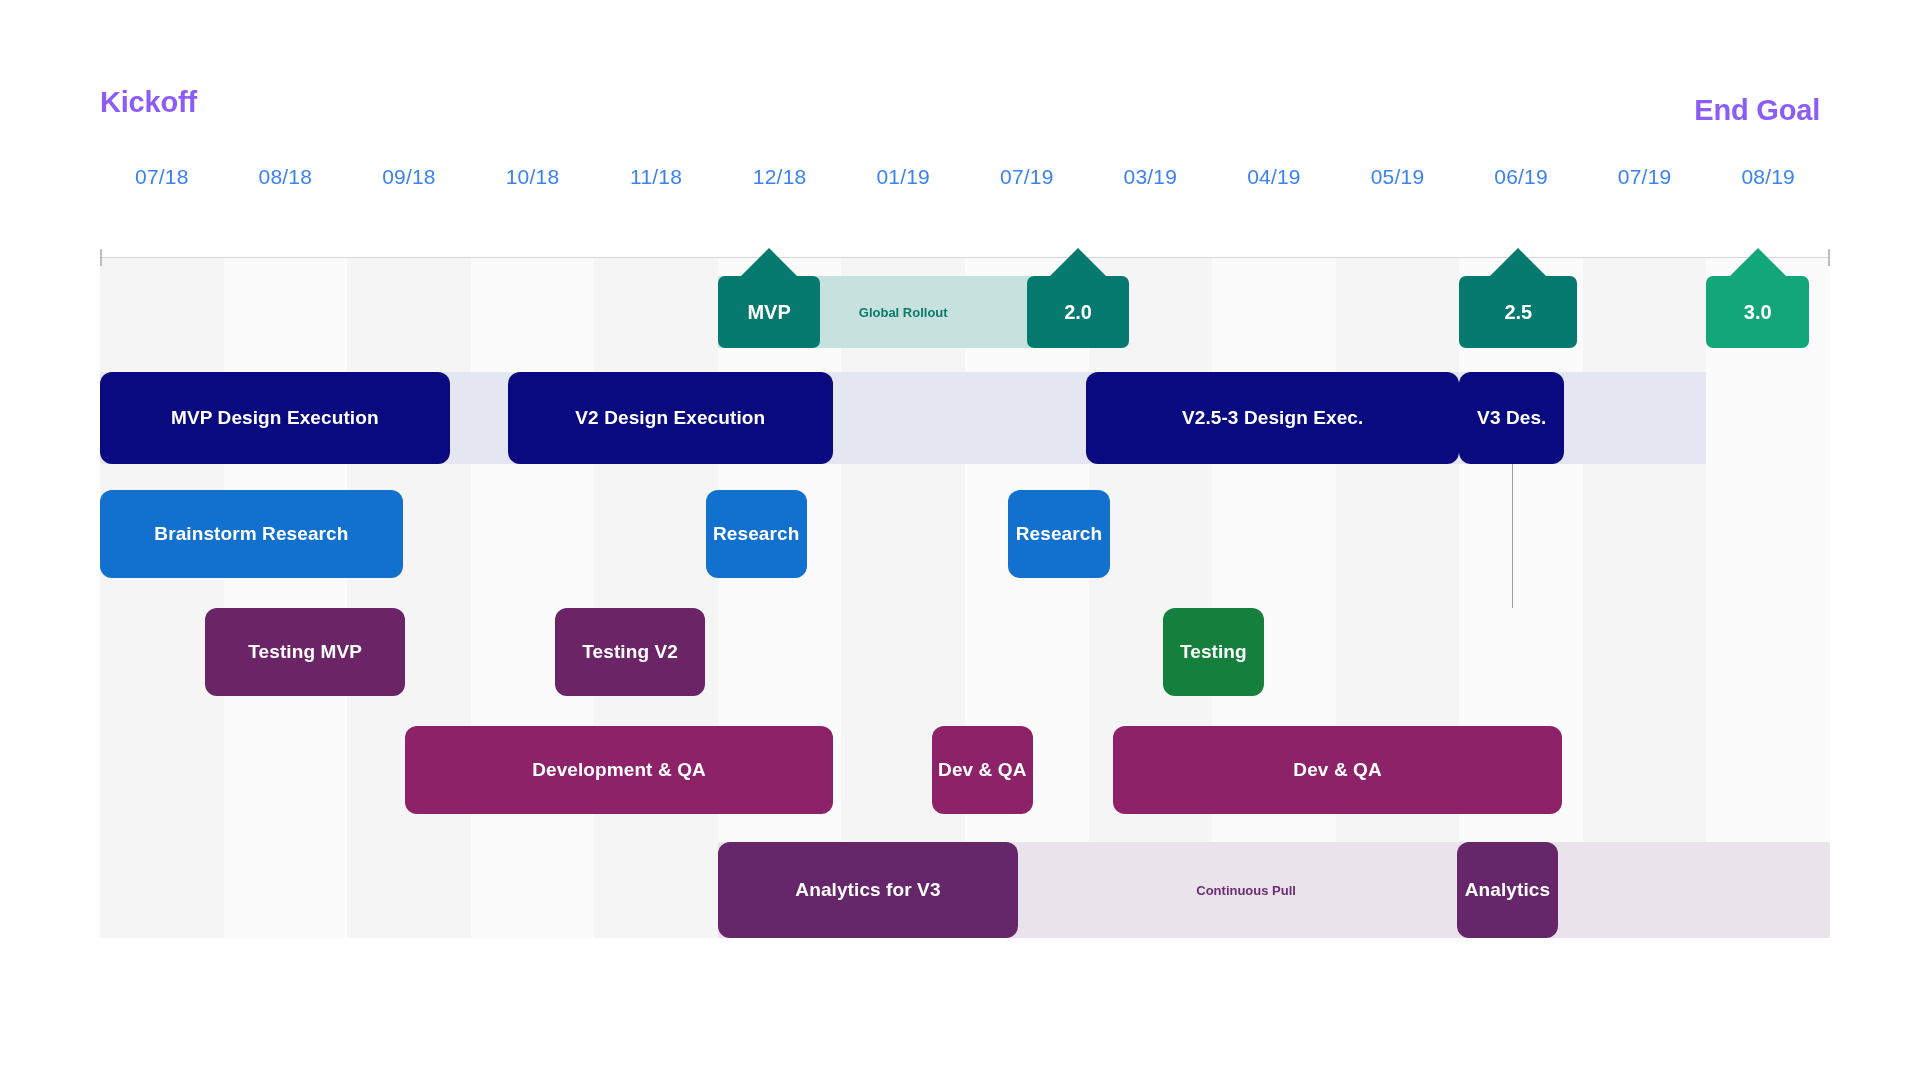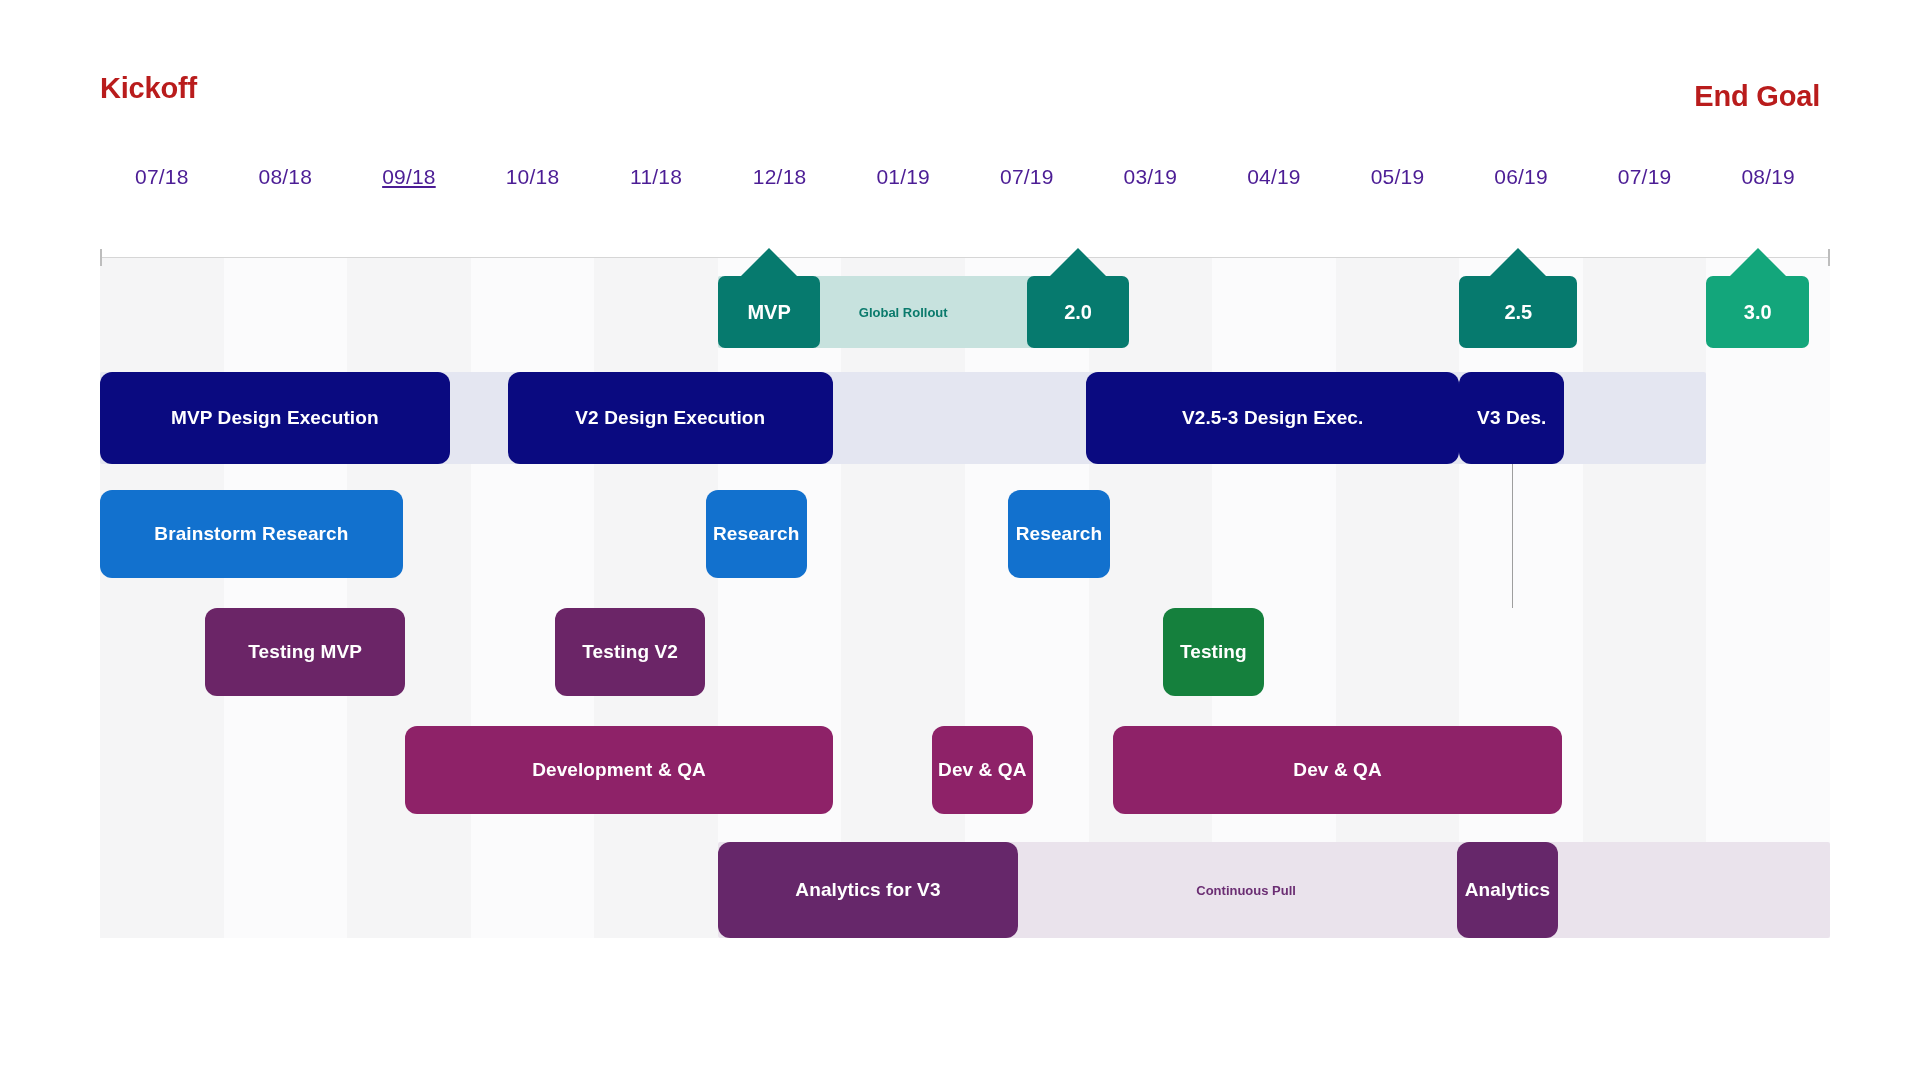--- a/index.html
+++ b/index.html
@@ -5,30 +5,30 @@
   html,body{margin:0;padding:0;}
   body{
     width:1920px;height:1080px;background:#ffffff;
     font-family:"Liberation Sans", sans-serif;
     overflow:hidden;position:relative;
   }
   #roadmap{position:absolute;left:0;top:0;width:1920px;height:1080px;}
 
   
   .corner-label{
-    position:absolute;font-weight:bold;color:#b91c1c;
-    font-size:29px;letter-spacing:-0.2px;white-space:nowrap;
+    position:absolute;font-weight:bold;color:#8b5cf6;
+    font-size:29px;letter-spacing:-0.2px;white-space:nowrap;margin-top:14px;
   }
   #kickoff-label{left:100px;top:72px;}
   #endgoal-label{right:100px;top:80px;text-align:right;}
 
   
   #axis-labels{position:absolute;left:100px;top:165px;width:1730px;height:32px;}
   .axis-tick-label{
-    position:absolute;top:0;font-size:21px;color:#4c1d95;
+    position:absolute;top:0;font-size:21px;color:#3b82f6;
     text-align:center;white-space:nowrap;letter-spacing:0.2px;
   }
   #axis-line{
     position:absolute;left:100px;top:257px;width:1730px;height:1px;
     background:#d6d6d6;
   }
   .axis-end-tick{position:absolute;top:249px;width:2px;height:17px;background:#bdbdbd;}
   #axis-tick-start{left:100px;}
   #axis-tick-end{left:1828px;}
 
@@ -92,21 +92,21 @@
       <div class="stripe light" style="left: 1112.14px; width: 123.571px;"></div>
       <div class="stripe dark" style="left: 1235.71px; width: 123.571px;"></div>
       <div class="stripe light" style="left: 1359.29px; width: 123.571px;"></div>
       <div class="stripe dark" style="left: 1482.86px; width: 123.571px;"></div>
       <div class="stripe light" style="left: 1606.43px; width: 123.571px;"></div>
     </div>
 
   <div id="axis-labels">
       <div class="axis-tick-label" style="left: 0px; width: 123.571px;">07/18</div>
       <div class="axis-tick-label" style="left: 123.571px; width: 123.571px;">08/18</div>
-      <div class="axis-tick-label" style="left: 247.143px; width: 123.571px; text-decoration: underline;">09/18</div>
+      <div class="axis-tick-label" style="left: 247.143px; width: 123.571px;">09/18</div>
       <div class="axis-tick-label" style="left: 370.714px; width: 123.571px;">10/18</div>
       <div class="axis-tick-label" style="left: 494.286px; width: 123.571px;">11/18</div>
       <div class="axis-tick-label" style="left: 617.857px; width: 123.571px;">12/18</div>
       <div class="axis-tick-label" style="left: 741.429px; width: 123.571px;">01/19</div>
       <div class="axis-tick-label" style="left: 865px; width: 123.571px;">07/19</div>
       <div class="axis-tick-label" style="left: 988.571px; width: 123.571px;">03/19</div>
       <div class="axis-tick-label" style="left: 1112.14px; width: 123.571px;">04/19</div>
       <div class="axis-tick-label" style="left: 1235.71px; width: 123.571px;">05/19</div>
       <div class="axis-tick-label" style="left: 1359.29px; width: 123.571px;">06/19</div>
       <div class="axis-tick-label" style="left: 1482.86px; width: 123.571px;">07/19</div>

